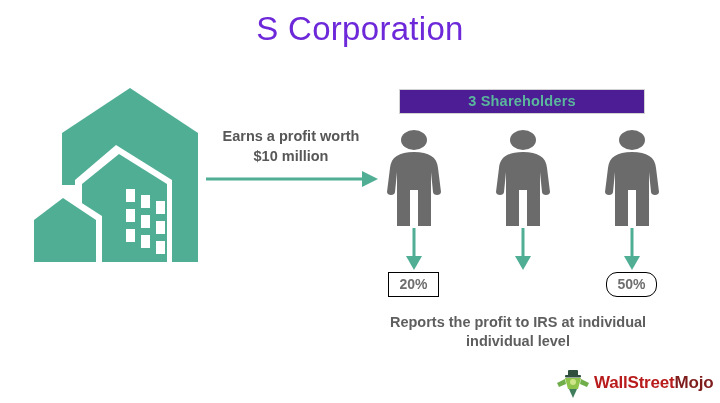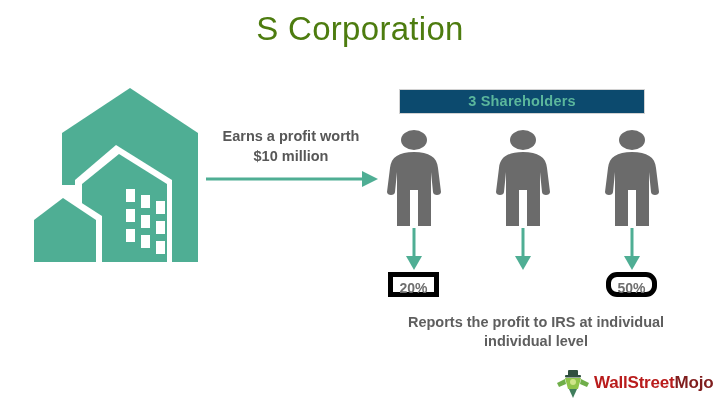--- a/index.html
+++ b/index.html
@@ -21,21 +21,21 @@
   
   #page-title {
     position: absolute;
     left: 0;
     top: 10px;
     width: 720px;
     text-align: center;
     font-size: 33px;
     font-weight: 500;
     letter-spacing: 0.3px;
-    color: #4d7c0f;
+    color: #6d28d9;
   }
 
   
   #company-group {
     position: absolute;
     left: 20px;
     top: 85px;
     width: 200px;
     height: 215px;
   }
@@ -87,21 +87,21 @@
 
   
   #shareholders-box {
     position: absolute;
     left: 399px;
     top: 89px;
     width: 246px;
     height: 25px;
     border: 1px solid #d2d2d2;
     box-sizing: border-box;
-    background: #0c4a6e;
+    background: #4c1d95;
   }
   #shareholders-label {
     display: block;
     width: 100%;
     text-align: center;
     line-height: 23px;
     font-size: 14.5px;
     font-weight: bold;
     color: #5bb79c;
     letter-spacing: 0.2px;
@@ -149,37 +149,37 @@
     left: 381px;
     top: 272px;
     width: 284px;
     height: 26px;
   }
   .percent-box {
     position: absolute;
     top: 0;
     width: 51px;
     height: 25px;
-    border: 5px solid #000000;
+    border: 1px solid #000000;
     box-sizing: border-box;
     background: #ffffff;
     text-align: center;
     line-height: 23px;
     font-size: 14px;
     font-weight: bold;
     color: #6e6e6e;
   }
   .percent-box.c0 { left: 7px; }
   .percent-box.c1 { left: 116px; }
   .percent-box.c2 { left: 225px; border-radius: 11px; }
 
   
   #report-caption {
     position: absolute;
-    left: 376px;
+    left: 358px;
     top: 313px;
     width: 320px;
     text-align: center;
     font-size: 14.5px;
     font-weight: bold;
     line-height: 19px;
     color: #5e5e5e;
   }
   #report-caption .line2 { display: block; }
 

